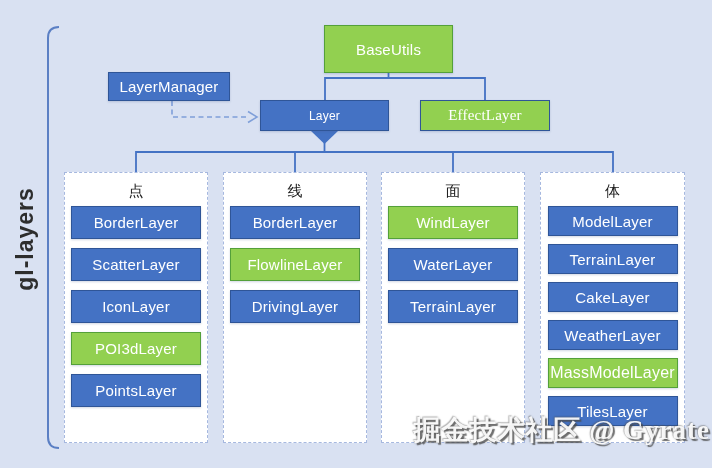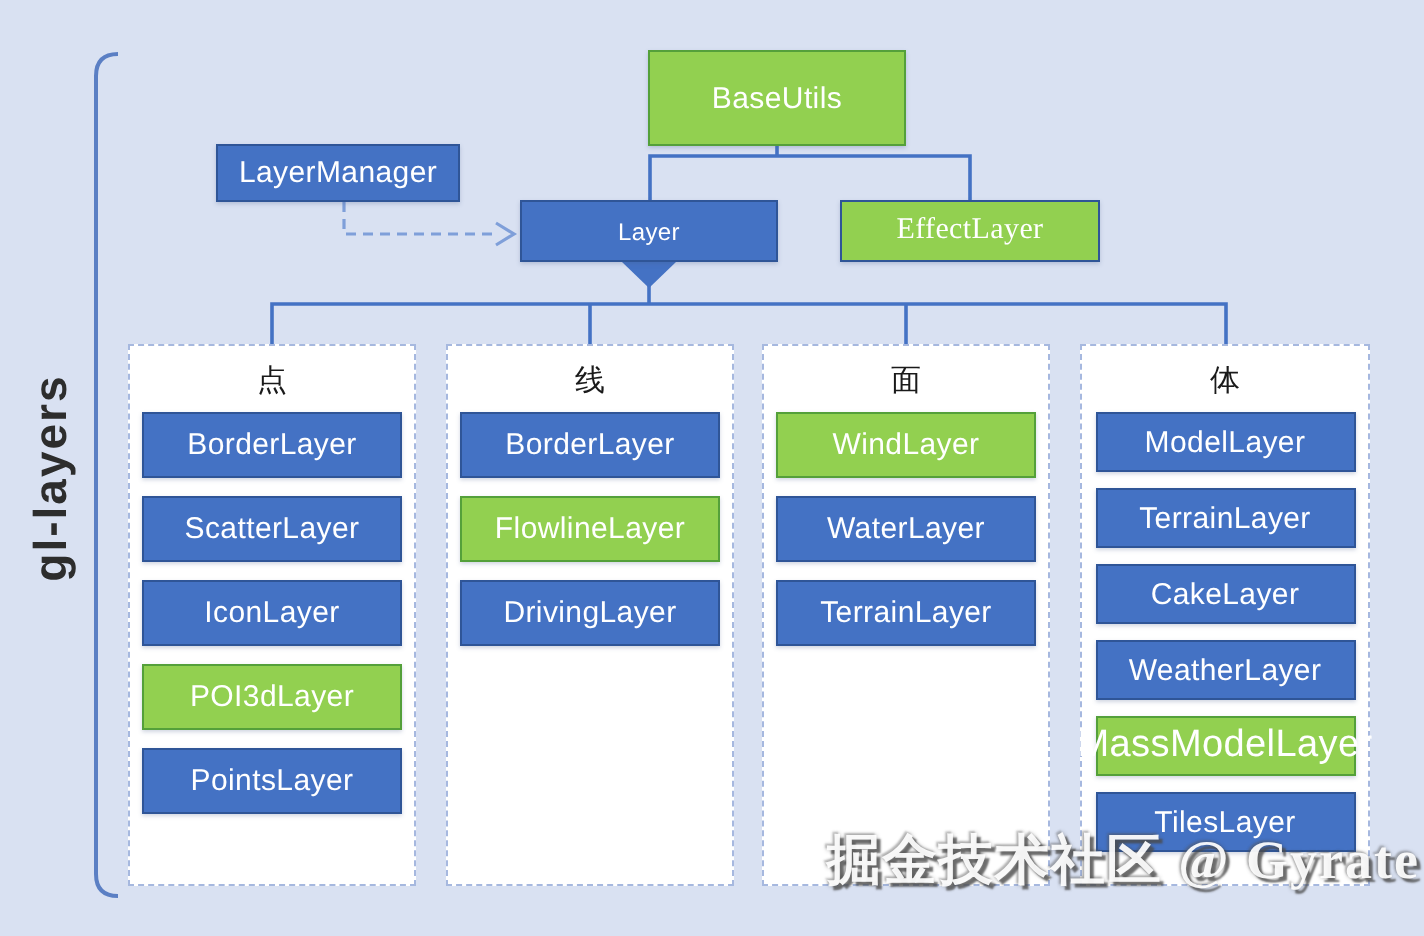--- a/index.html
+++ b/index.html
@@ -40,21 +40,21 @@
   .col-header {
     height:23px; line-height:23px; text-align:center;
     font-size:15px; color:#1a1a1a;
   }
   .items { display:flex; flex-direction:column; align-items:center; gap:9px; margin-top:4px; }
   .items .item {
     position:static; width:130px; height:33px; flex:0 0 33px;
   }
   .col-4 .items { gap:8px; }
   .col-4 .items .item { height:30px; flex:0 0 30px; }
-  .item.small { font-size:19px; }
+  .item.small { font-size:16px; }
 
   .watermark {
     position:absolute; right:2px; bottom:20px;
     font-size:27px; font-weight:700;
     color:rgba(255,255,255,0.93);
     text-shadow:2px 2px 1px rgba(75,75,75,0.8), -1px -1px 1px rgba(90,90,90,0.35), 0 0 2px rgba(60,60,60,0.4);
     letter-spacing:1px;
     z-index:5;
     white-space:nowrap;
     font-family:Liberation Serif, serif;

